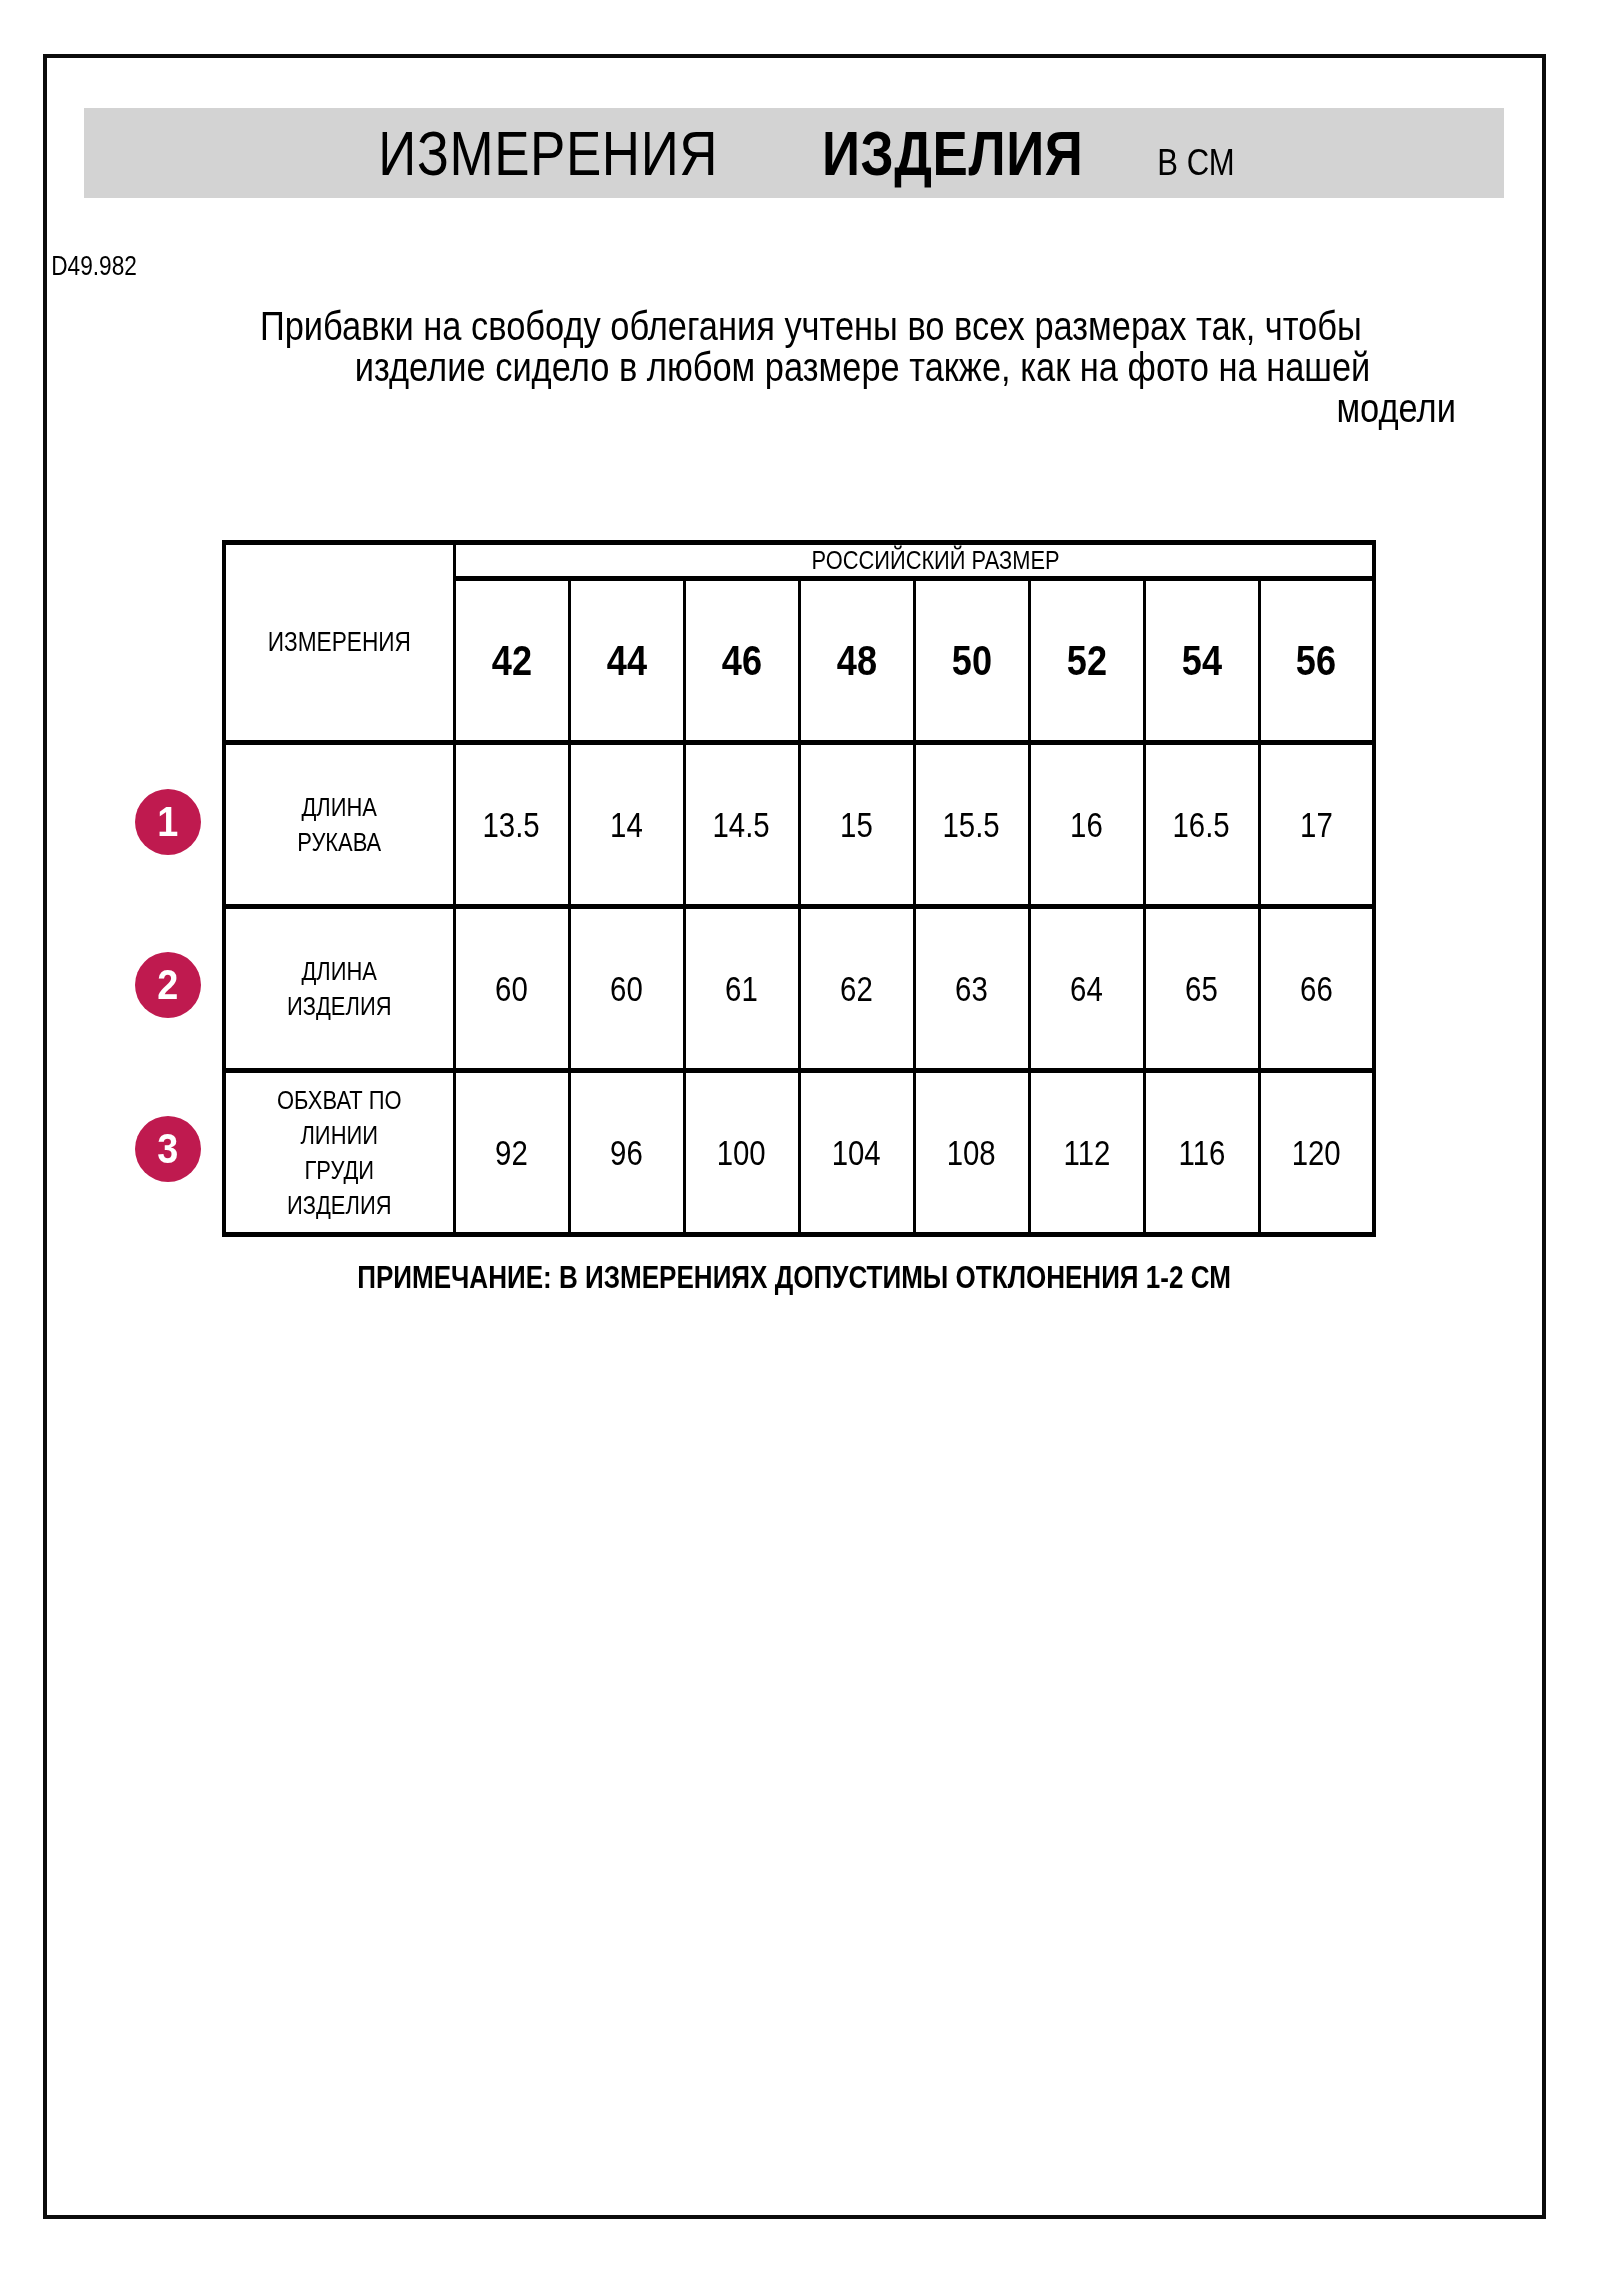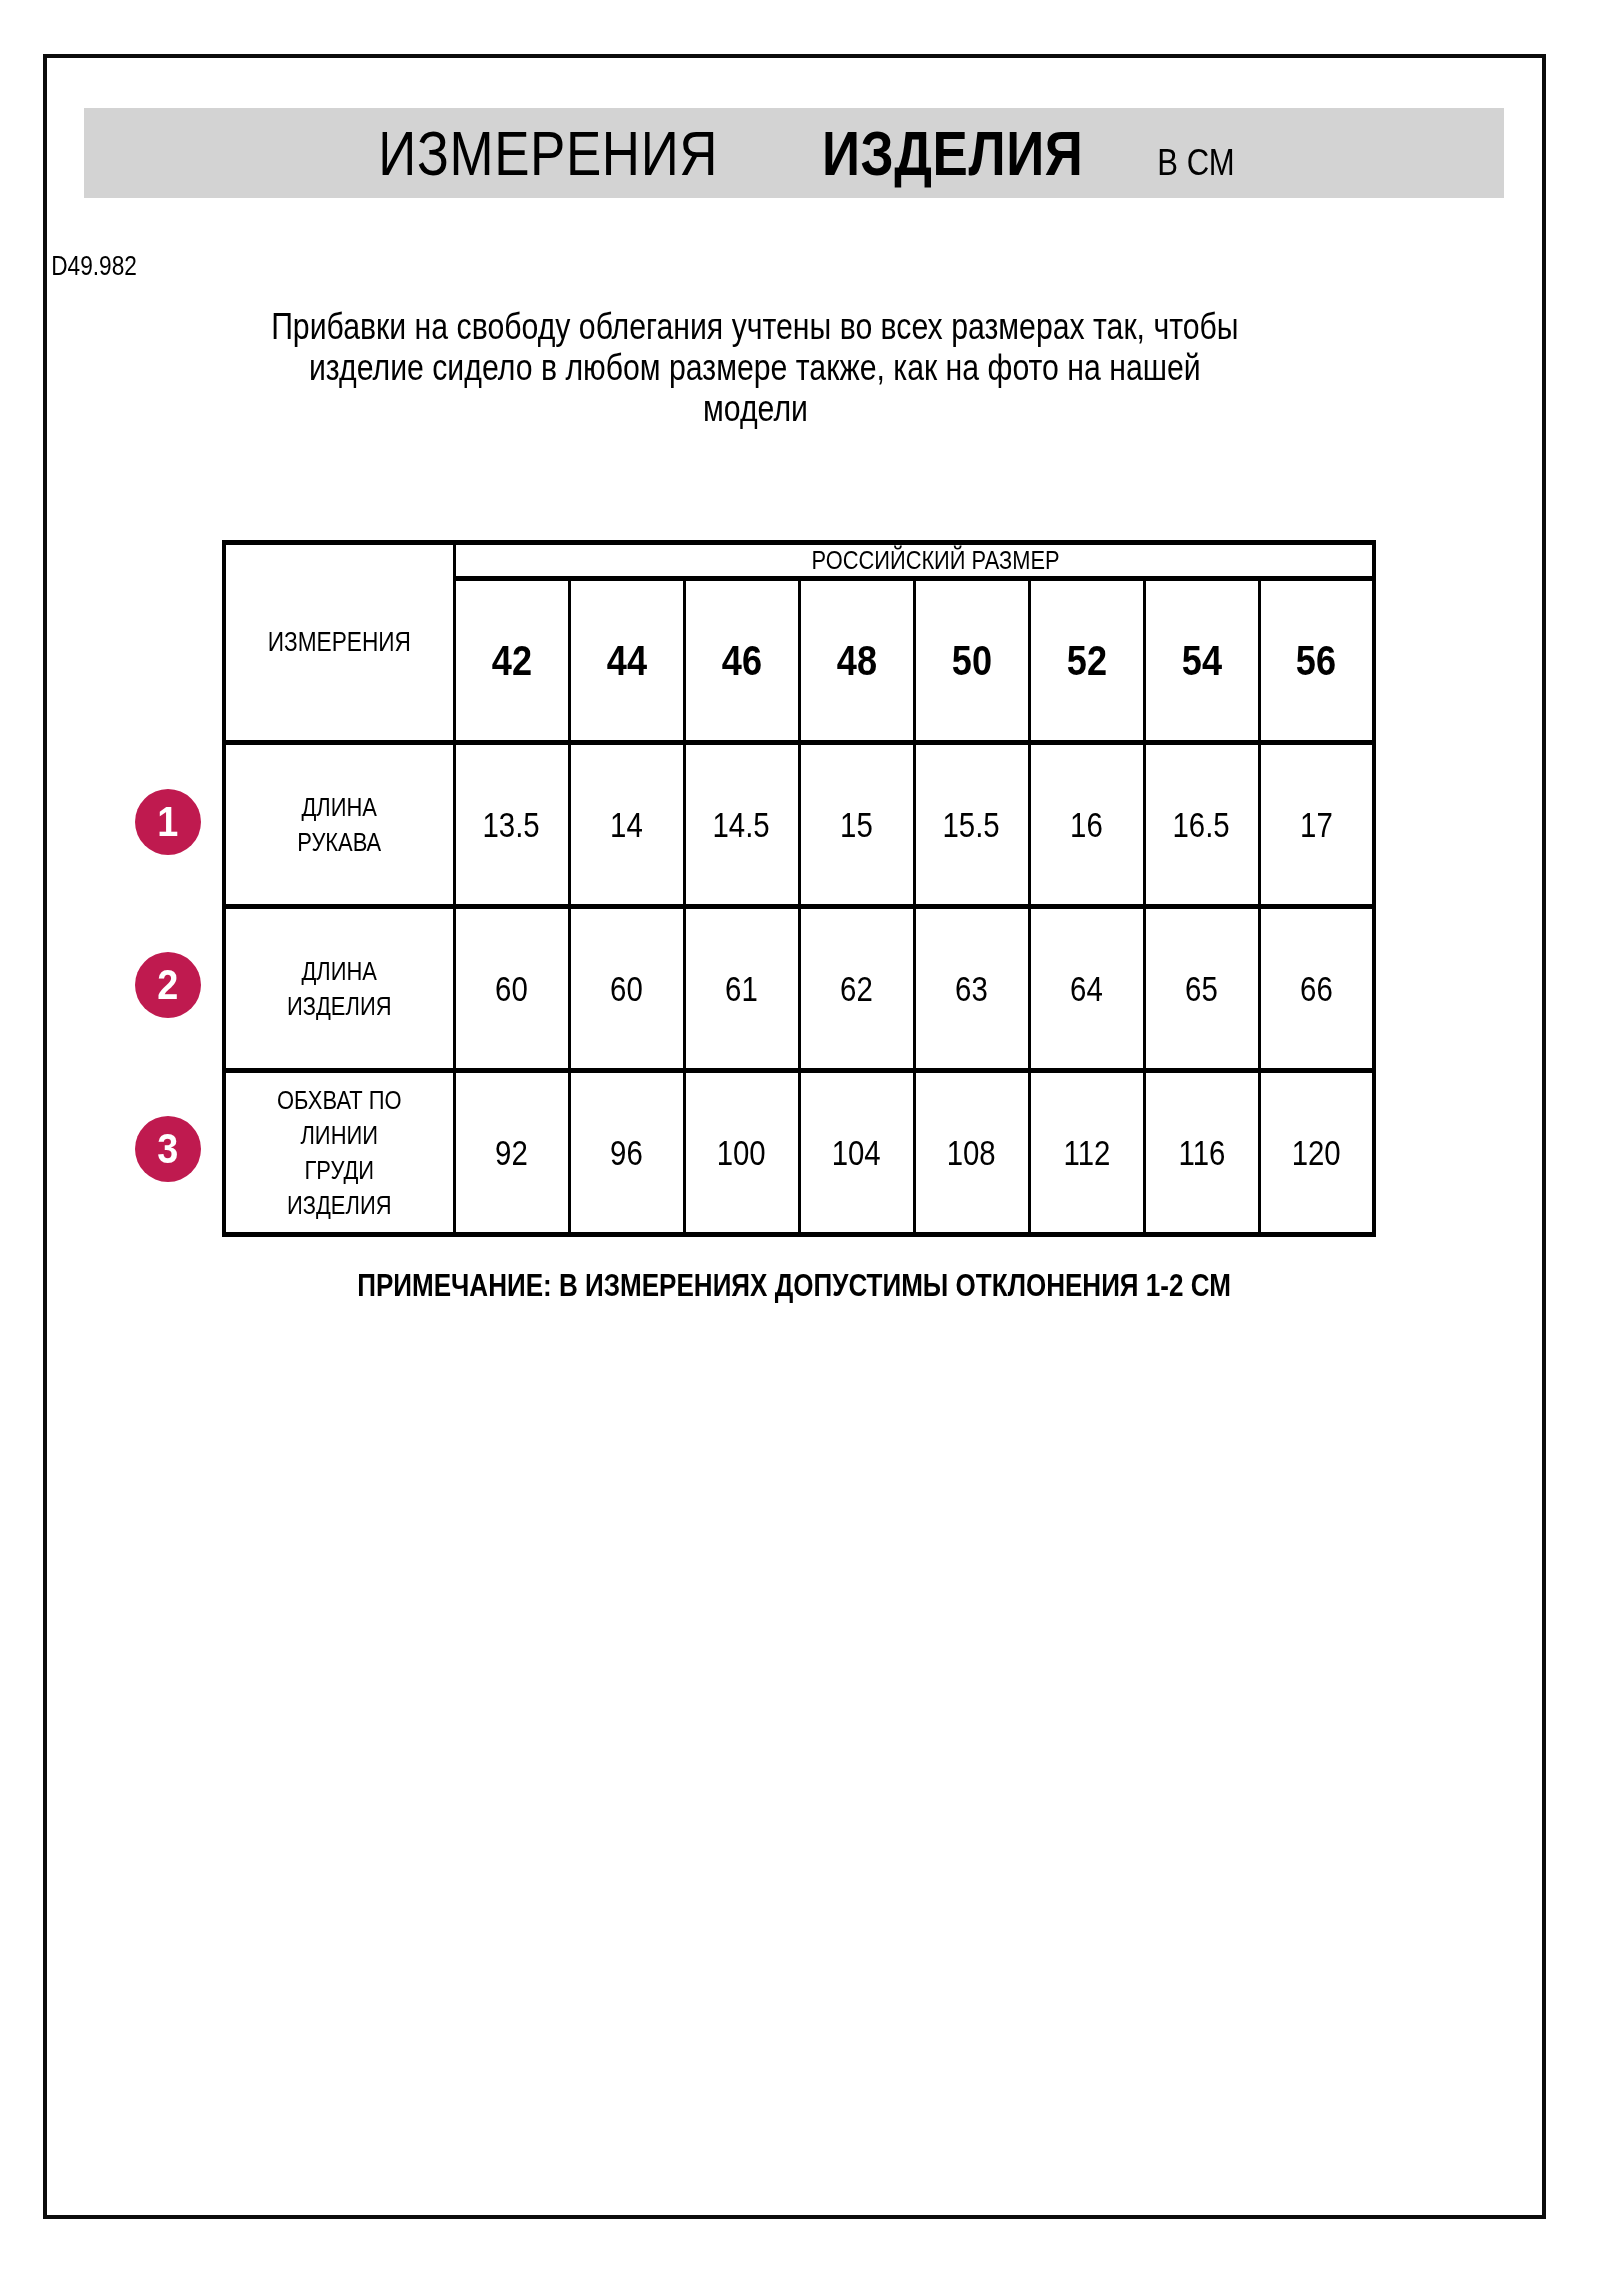--- a/index.html
+++ b/index.html
@@ -31,21 +31,21 @@
   }
   .t-main{font-size:63px;font-weight:normal;letter-spacing:0.7px;}
   .t-bold{font-size:63px;font-weight:bold;margin-left:47px;letter-spacing:0.7px;}
   .t-unit{font-size:37px;font-weight:normal;margin-left:42px;}
   .code{
     position:absolute;left:43px;top:251px;width:1253px;
     text-align:left;font-size:27px;
   }
   .desc{
     position:absolute;left:43px;top:306px;width:1424px;
-    text-align:center;font-size:36px;line-height:41px;
+    text-align:right;font-size:41px;line-height:41px;
   }
   table.size-table{
     position:absolute;left:222px;top:540px;
     border-collapse:collapse;table-layout:fixed;
     border:4.6px solid #000;
   }
   table.size-table td, table.size-table th{
     border:3.3px solid #000;
     border-top-width:5.2px;border-bottom-width:5.2px;
     text-align:center;vertical-align:middle;
@@ -61,21 +61,21 @@
     border-radius:50%;
     background:var(--badge);
     color:#fff;
     display:flex;align-items:center;justify-content:center;
     font-size:42px;font-weight:bold;
   }
   .badge span{transform:scaleX(.9);}
   .b1{top:789px;} .b2{top:952px;} .b3{top:1116px;}
   .note{
     position:absolute;left:43px;top:1260px;width:1503px;
-    text-align:center;font-size:31px;font-weight:bold;margin-top:8px;
+    text-align:center;font-size:31px;font-weight:bold;
   }
 </style>
 </head>
 <body>
 
 <div class="page">
 
   <div class="frame"></div>
 
   <div class="band">

